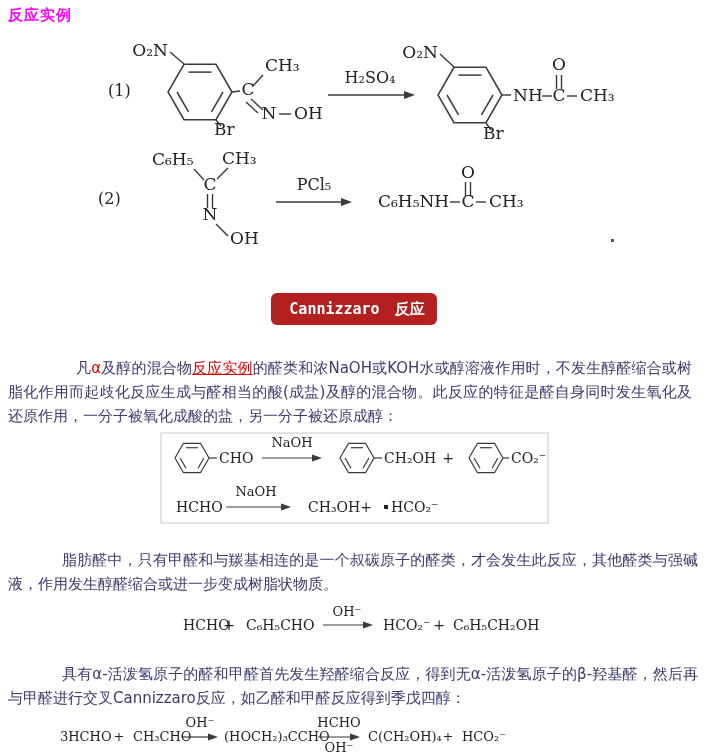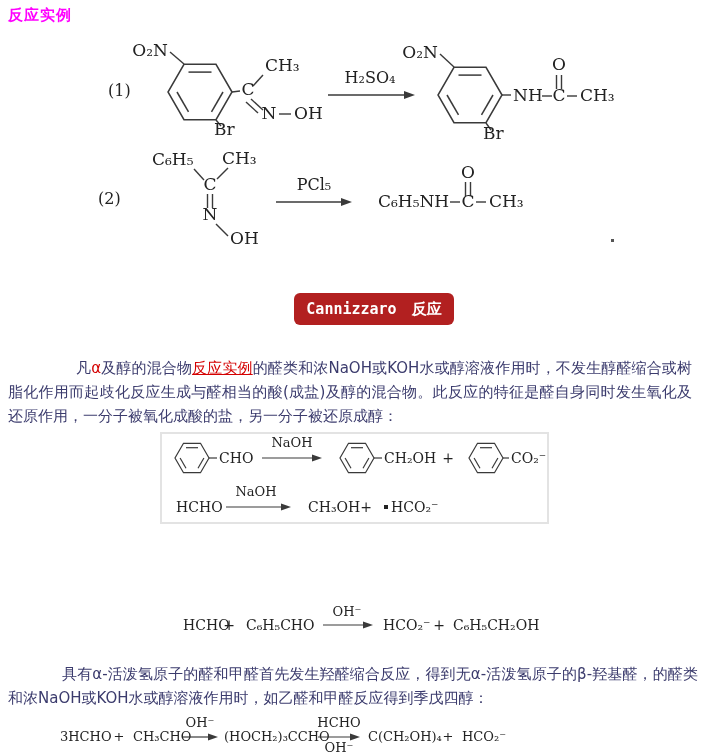--- a/index.html
+++ b/index.html
@@ -3,24 +3,24 @@
 <meta charset="utf-8">
 <style>
   html,body{margin:0;padding:0;background:#fff;}
   #page{position:relative;width:722px;height:756px;background:#fff;overflow:hidden;
         font-family:"DejaVu Sans",sans-serif;}
   .abs{position:absolute;}
   #title{left:8px;top:6px;font-size:15px;font-weight:bold;color:var(--title,#f0f);letter-spacing:1px;}
   .para{font-size:15px;line-height:24px;color:var(--body,#3b3b6d);text-align:justify;}
   .hl{color:var(--highlight,#d40000);}
   .hl-u{text-decoration:underline;}
-  #banner{left:294px;top:293px;width:160px;height:32px;border-radius:6px;
+  #banner{left:271px;top:293px;width:160px;height:32px;border-radius:6px;
           background:var(--banner-bg,#b22020);color:var(--banner-text,#fff);
           display:flex;align-items:center;justify-content:center;
-          font-family:"DejaVu Sans Mono",monospace;font-weight:bold;font-size:15px;}
+          font-family:"DejaVu Sans Mono",monospace;font-weight:bold;font-size:15px;padding-left:6px;}
   #eq-box{left:160px;top:432px;width:385px;height:88px;border:2px solid var(--box-border,#e3e3e3);}
   svg{display:block;}
   svg text{font-family:"DejaVu Serif",serif;fill:#222;}
   .fm17{font-size:17px;}
   .fm16{font-size:16px;}
   .fm14{font-size:14px;}
   .fm13{font-size:13px;}
   .bond{stroke:#3a3a3a;stroke-width:1.4;fill:none;}
   .bond-sm{stroke:#3a3a3a;stroke-width:1.2;fill:none;}
   .head{fill:#3a3a3a;stroke:none;}
@@ -163,37 +163,40 @@
         <polygon class="head" points="129,73 119,69.5 119,76.5"></polygon>
       </g>
       <text class="fm13" text-anchor="middle" x="94" y="62">NaOH</text>
       <text class="fm14" x="146" y="78">CH₃OH</text>
       <text class="fm14" text-anchor="middle" x="204" y="78">+</text>
       <rect x="222" y="71" width="4" height="4" fill="#222"></rect>
       <text class="fm14" x="229" y="78">HCO₂⁻</text>
     </svg>
   </div>
 
+  <div class="para abs" style="left:8px;top:548px;width:690px;text-indent:54px;">
+    <span>脂肪醛中，只有甲醛和与羰基相连的是一个叔碳原子的醛类，才会发生此反应，其他醛类与强碱液，作用发生醇醛缩合或进一步变成树脂状物质。</span>
+  </div>
 
   <svg class="abs" style="left:0;top:604px;" width="722" height="36" viewBox="0 0 722 36">
     <text class="fm14" x="183" y="26">HCHO</text>
     <text class="fm14" text-anchor="middle" x="229" y="26">+</text>
     <text class="fm14" x="246" y="26">C₆H₅CHO</text>
     <g>
       <line class="bond-sm" x1="323" y1="21" x2="366" y2="21"></line>
       <polygon class="head" points="373,21 363,17.5 363,24.5"></polygon>
     </g>
     <text class="fm13" text-anchor="middle" x="347" y="12">OH⁻</text>
     <text class="fm14" x="383" y="26">HCO₂⁻</text>
     <text class="fm14" text-anchor="middle" x="439" y="26">+</text>
     <text class="fm14" x="453" y="26">C₆H₅CH₂OH</text>
   </svg>
 
   <div class="para abs" style="left:8px;top:662px;width:690px;text-indent:54px;">
-    <span>具有α-活泼氢原子的醛和甲醛首先发生羟醛缩合反应，得到无α-活泼氢原子的β-羟基醛，的醛类和浓NaOH或KOH水或醇溶液作用时，如乙醛和甲醛反应得到季戊四醇：</span>
+    <span>具有α-活泼氢原子的醛和甲醛首先发生羟醛缩合反应，得到无α-活泼氢原子的β-羟基醛，然后再与甲醛进行交叉Cannizzaro反应，如乙醛和甲醛反应得到季戊四醇：</span>
   </div>
 
   <svg class="abs" style="left:0;top:707px;" width="722" height="49" viewBox="0 0 722 49">
     <text class="fm13" x="60" y="34">3HCHO</text>
     <text class="fm13" text-anchor="middle" x="119" y="34">+</text>
     <text class="fm13" x="133" y="34">CH₃CHO</text>
     <g>
       <line class="bond-sm" x1="183" y1="30" x2="211" y2="30"></line>
       <polygon class="head" points="218,30 208,26.5 208,33.5"></polygon>
     </g>

